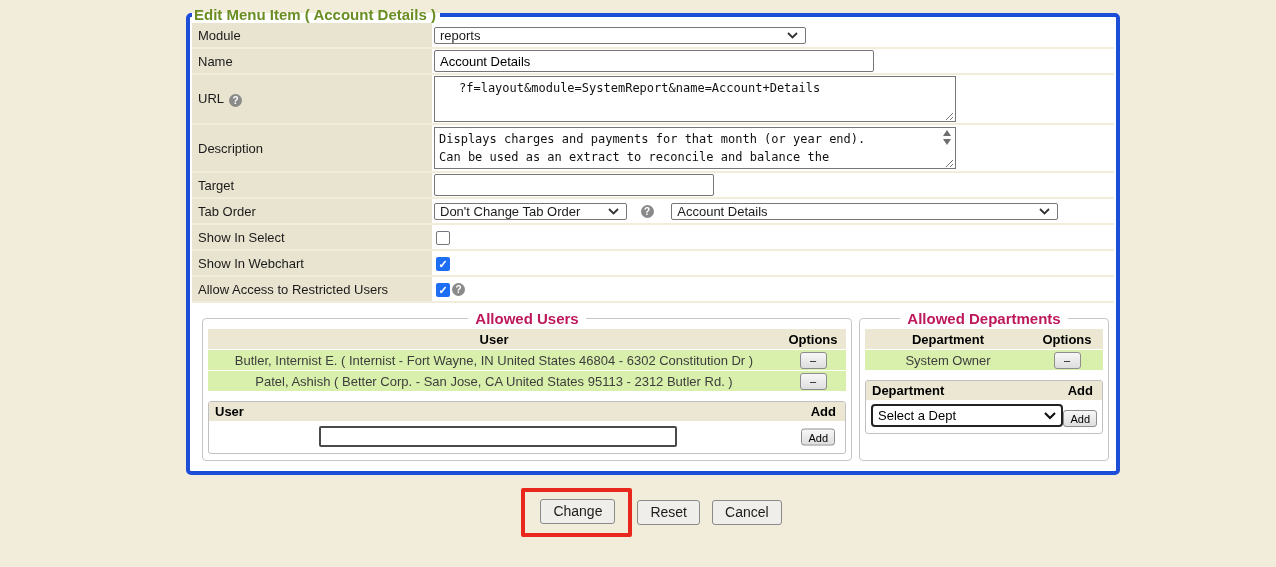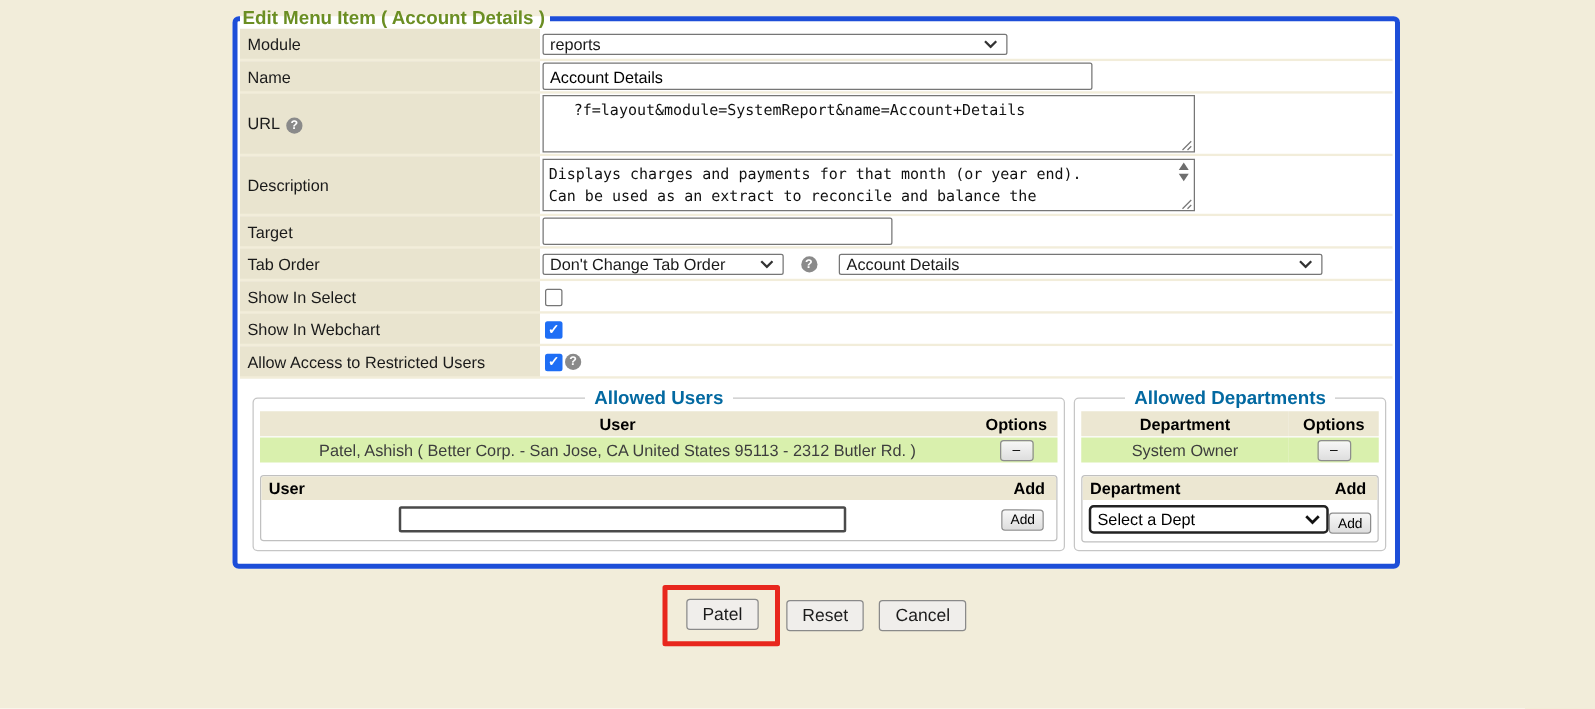--- a/index.html
+++ b/index.html
@@ -50,21 +50,21 @@
   .cb-on { background:#1e6ef5; color:#fff; font-size:11px; line-height:14px; text-align:center; font-weight:bold; }
   .help { display:inline-block; width:13px; height:13px; border-radius:50%; background:#8a8a8a; color:#fff;
           font-size:10px; line-height:13px; text-align:center; font-weight:bold; vertical-align:middle; margin-left:5px; cursor:pointer; }
   .help-gap { margin-left:10px; }
 
   
   .panels { display:flex; gap:7px; background:#fff; padding:7px 5px 8px 10px; align-items:stretch; }
   .fs-sub { border:1px solid #c6c6c6; border-radius:4px; margin:0; padding:1px 5px 6px 5px; background:#fff; }
   .fs-users { width:650px; }
   .fs-depts { width:250px; }
-  .sub-legend { color:#0369a1; font-weight:bold; font-size:15px; margin:0 auto; padding:0 7px; }
+  .sub-legend { color:#be185d; font-weight:bold; font-size:15px; margin:0 auto; padding:0 7px; }
 
   .sub-table { width:100%; border-collapse:separate; border-spacing:0 1px; font-size:13px; }
   .sub-table td { height:20px; text-align:center; }
   tr.hdr td { background:#ece7d2; font-weight:bold; color:#000; }
   tr.green td { background:#d9f0ad; color:#3d3d3d; }
   .col-opt { width:66px; }
   .col-opt-d { width:72px; }
 
   .mini { font-size:11px; height:17px; padding:0 6px; border:1px solid #8d8d8d; border-radius:3px;
           background:linear-gradient(#f7f7f7,#dedede); font-family:"Liberation Sans", sans-serif; cursor:pointer; line-height:14px; }
@@ -209,20 +209,24 @@
 
         <fieldset class="fs-sub fs-users">
           <legend class="sub-legend">Allowed Users</legend>
           <table class="sub-table">
             <tbody>
               <tr class="hdr">
                 <td>User</td>
                 <td class="col-opt">Options</td>
               </tr>
               <tr class="green">
+                <td>Butler, Internist E. ( Internist - Fort Wayne, IN United States 46804 - 6302 Constitution Dr )</td>
+                <td><button class="mini mini-minus">–</button></td>
+              </tr>
+              <tr class="green">
                 <td>Patel, Ashish ( Better Corp. - San Jose, CA United States 95113 - 2312 Butler Rd. )</td>
                 <td><button class="mini mini-minus">–</button></td>
               </tr>
             </tbody>
           </table>
           <div class="add-box">
             <div class="add-hdr">
               <span>User</span>
               <span>Add</span>
             </div>
@@ -264,19 +268,19 @@
               <button class="mini">Add</button>
             </div>
           </div>
         </fieldset>
 
       </div>
     </fieldset>
 
     <div class="actions">
       <span class="red-box">
-        <button class="btn">Patel</button>
+        <button class="btn">Change</button>
       </span>
       <button class="btn">Reset</button>
       <button class="btn">Cancel</button>
     </div>
   </div>
 </div>
 
 </body></html>

